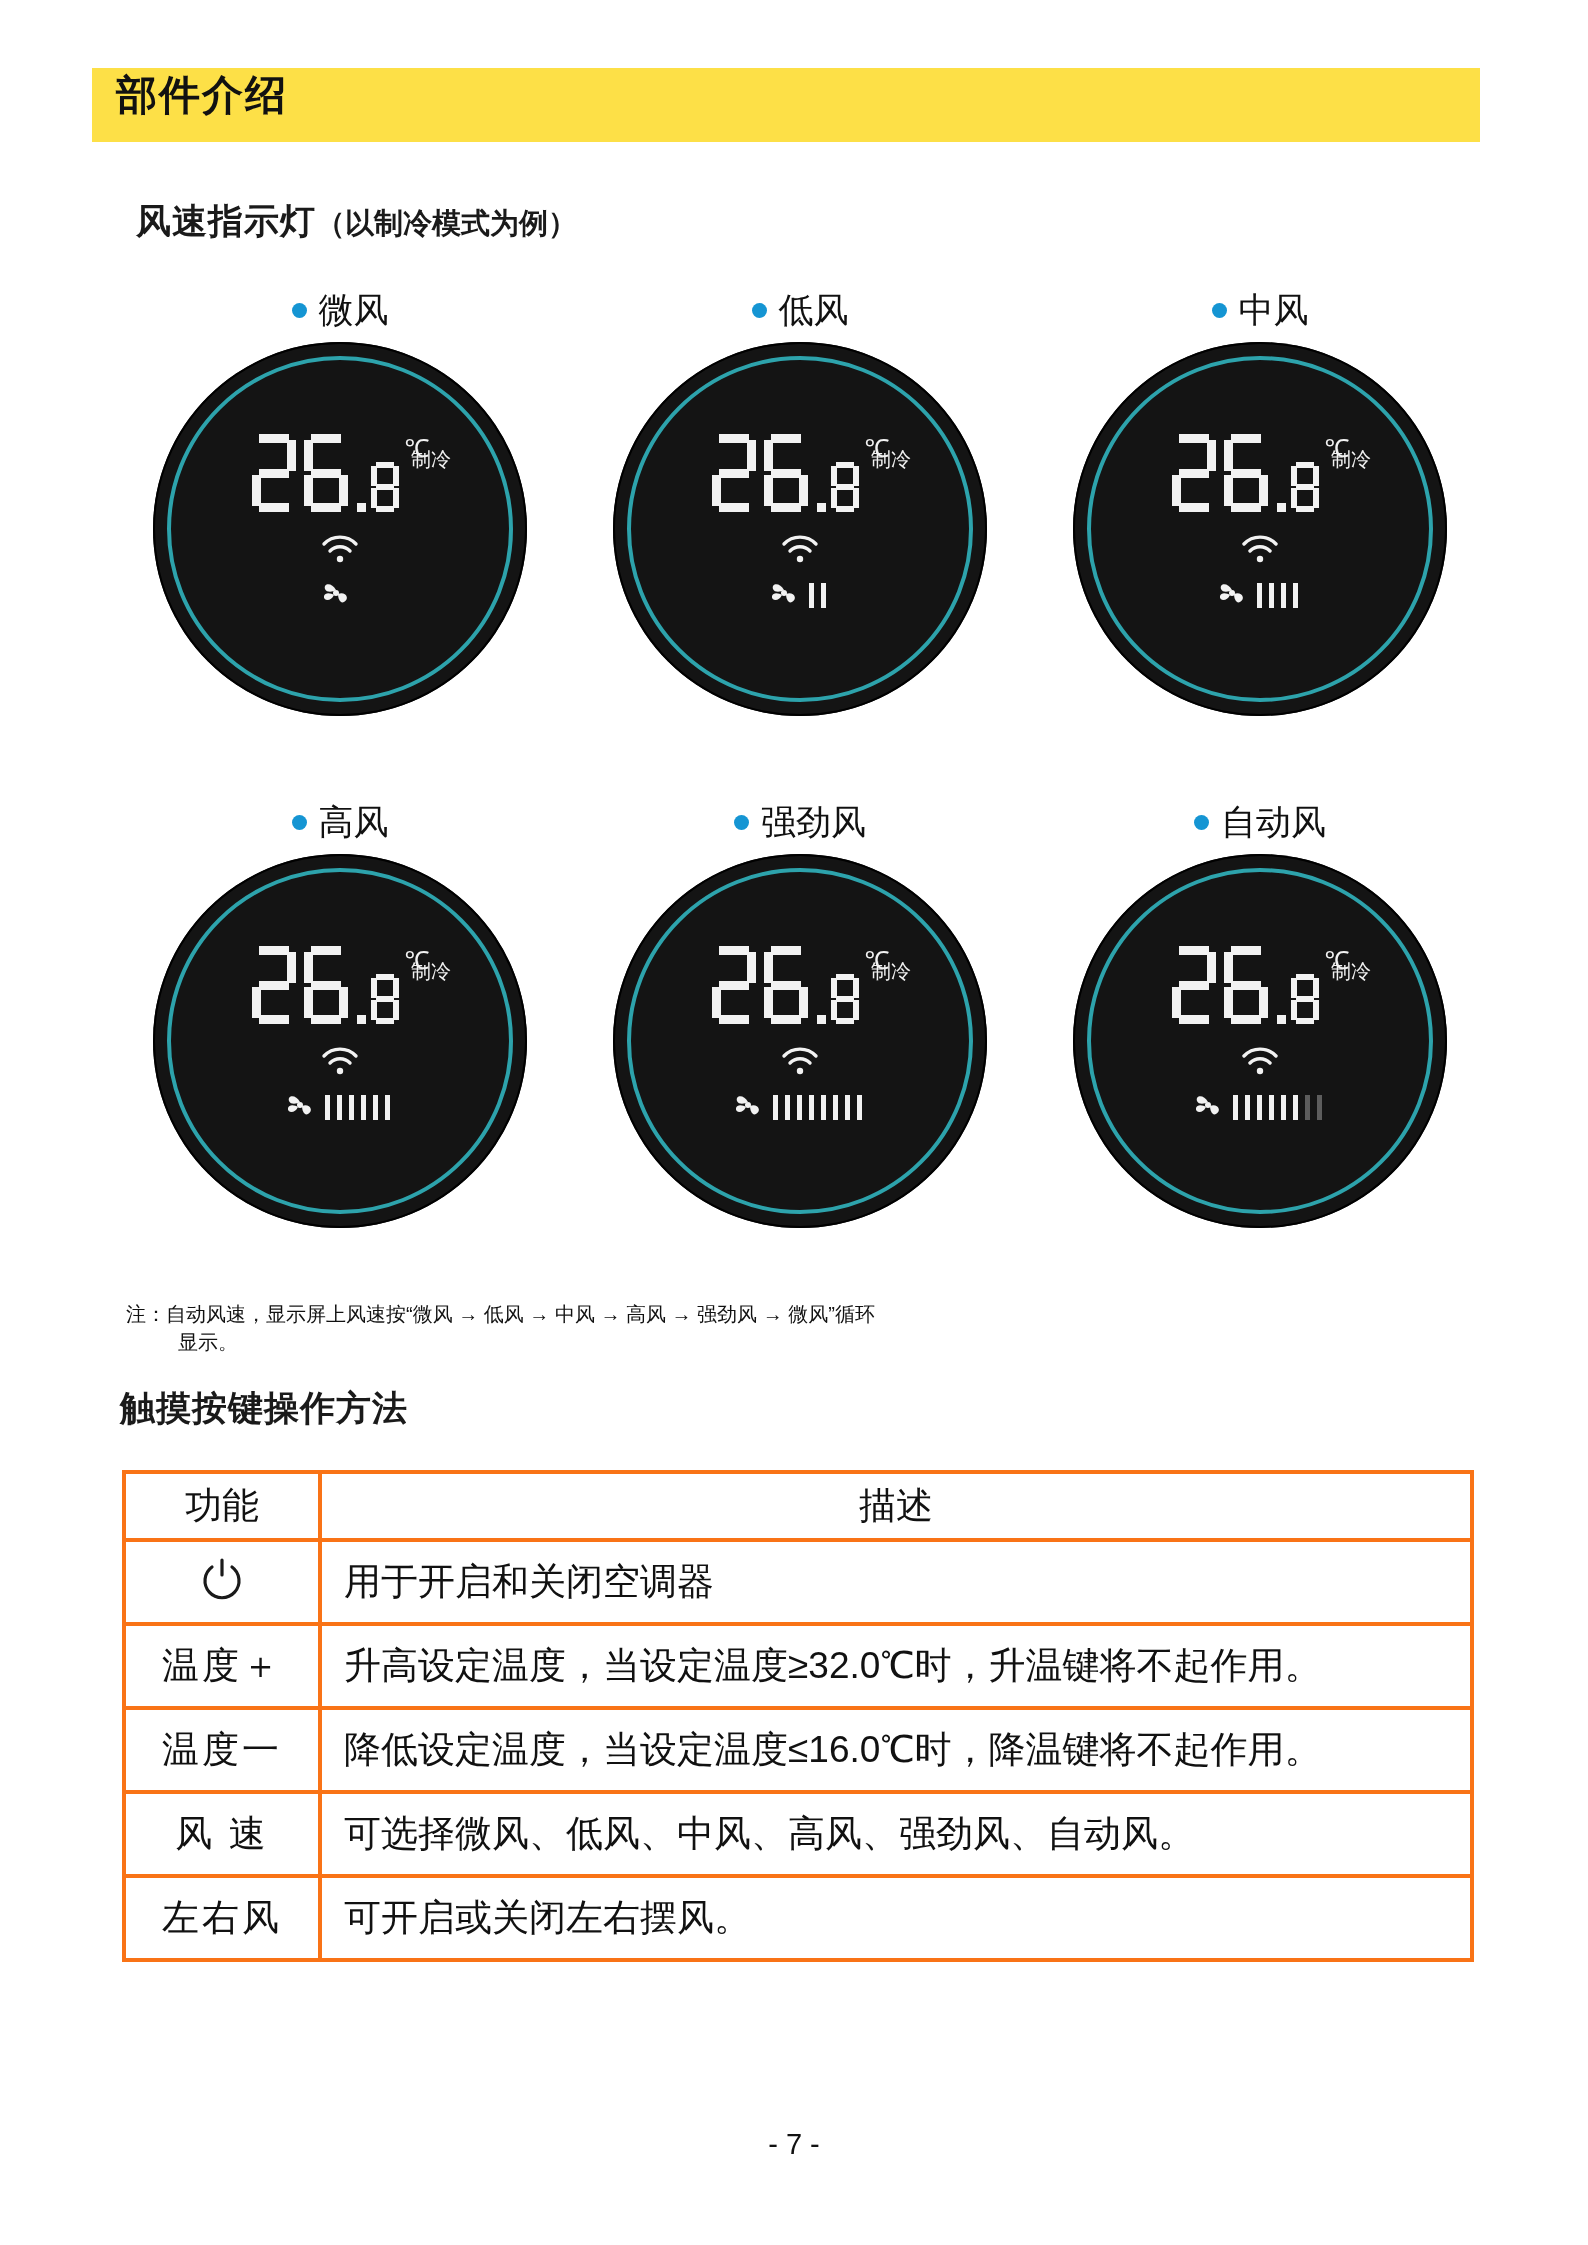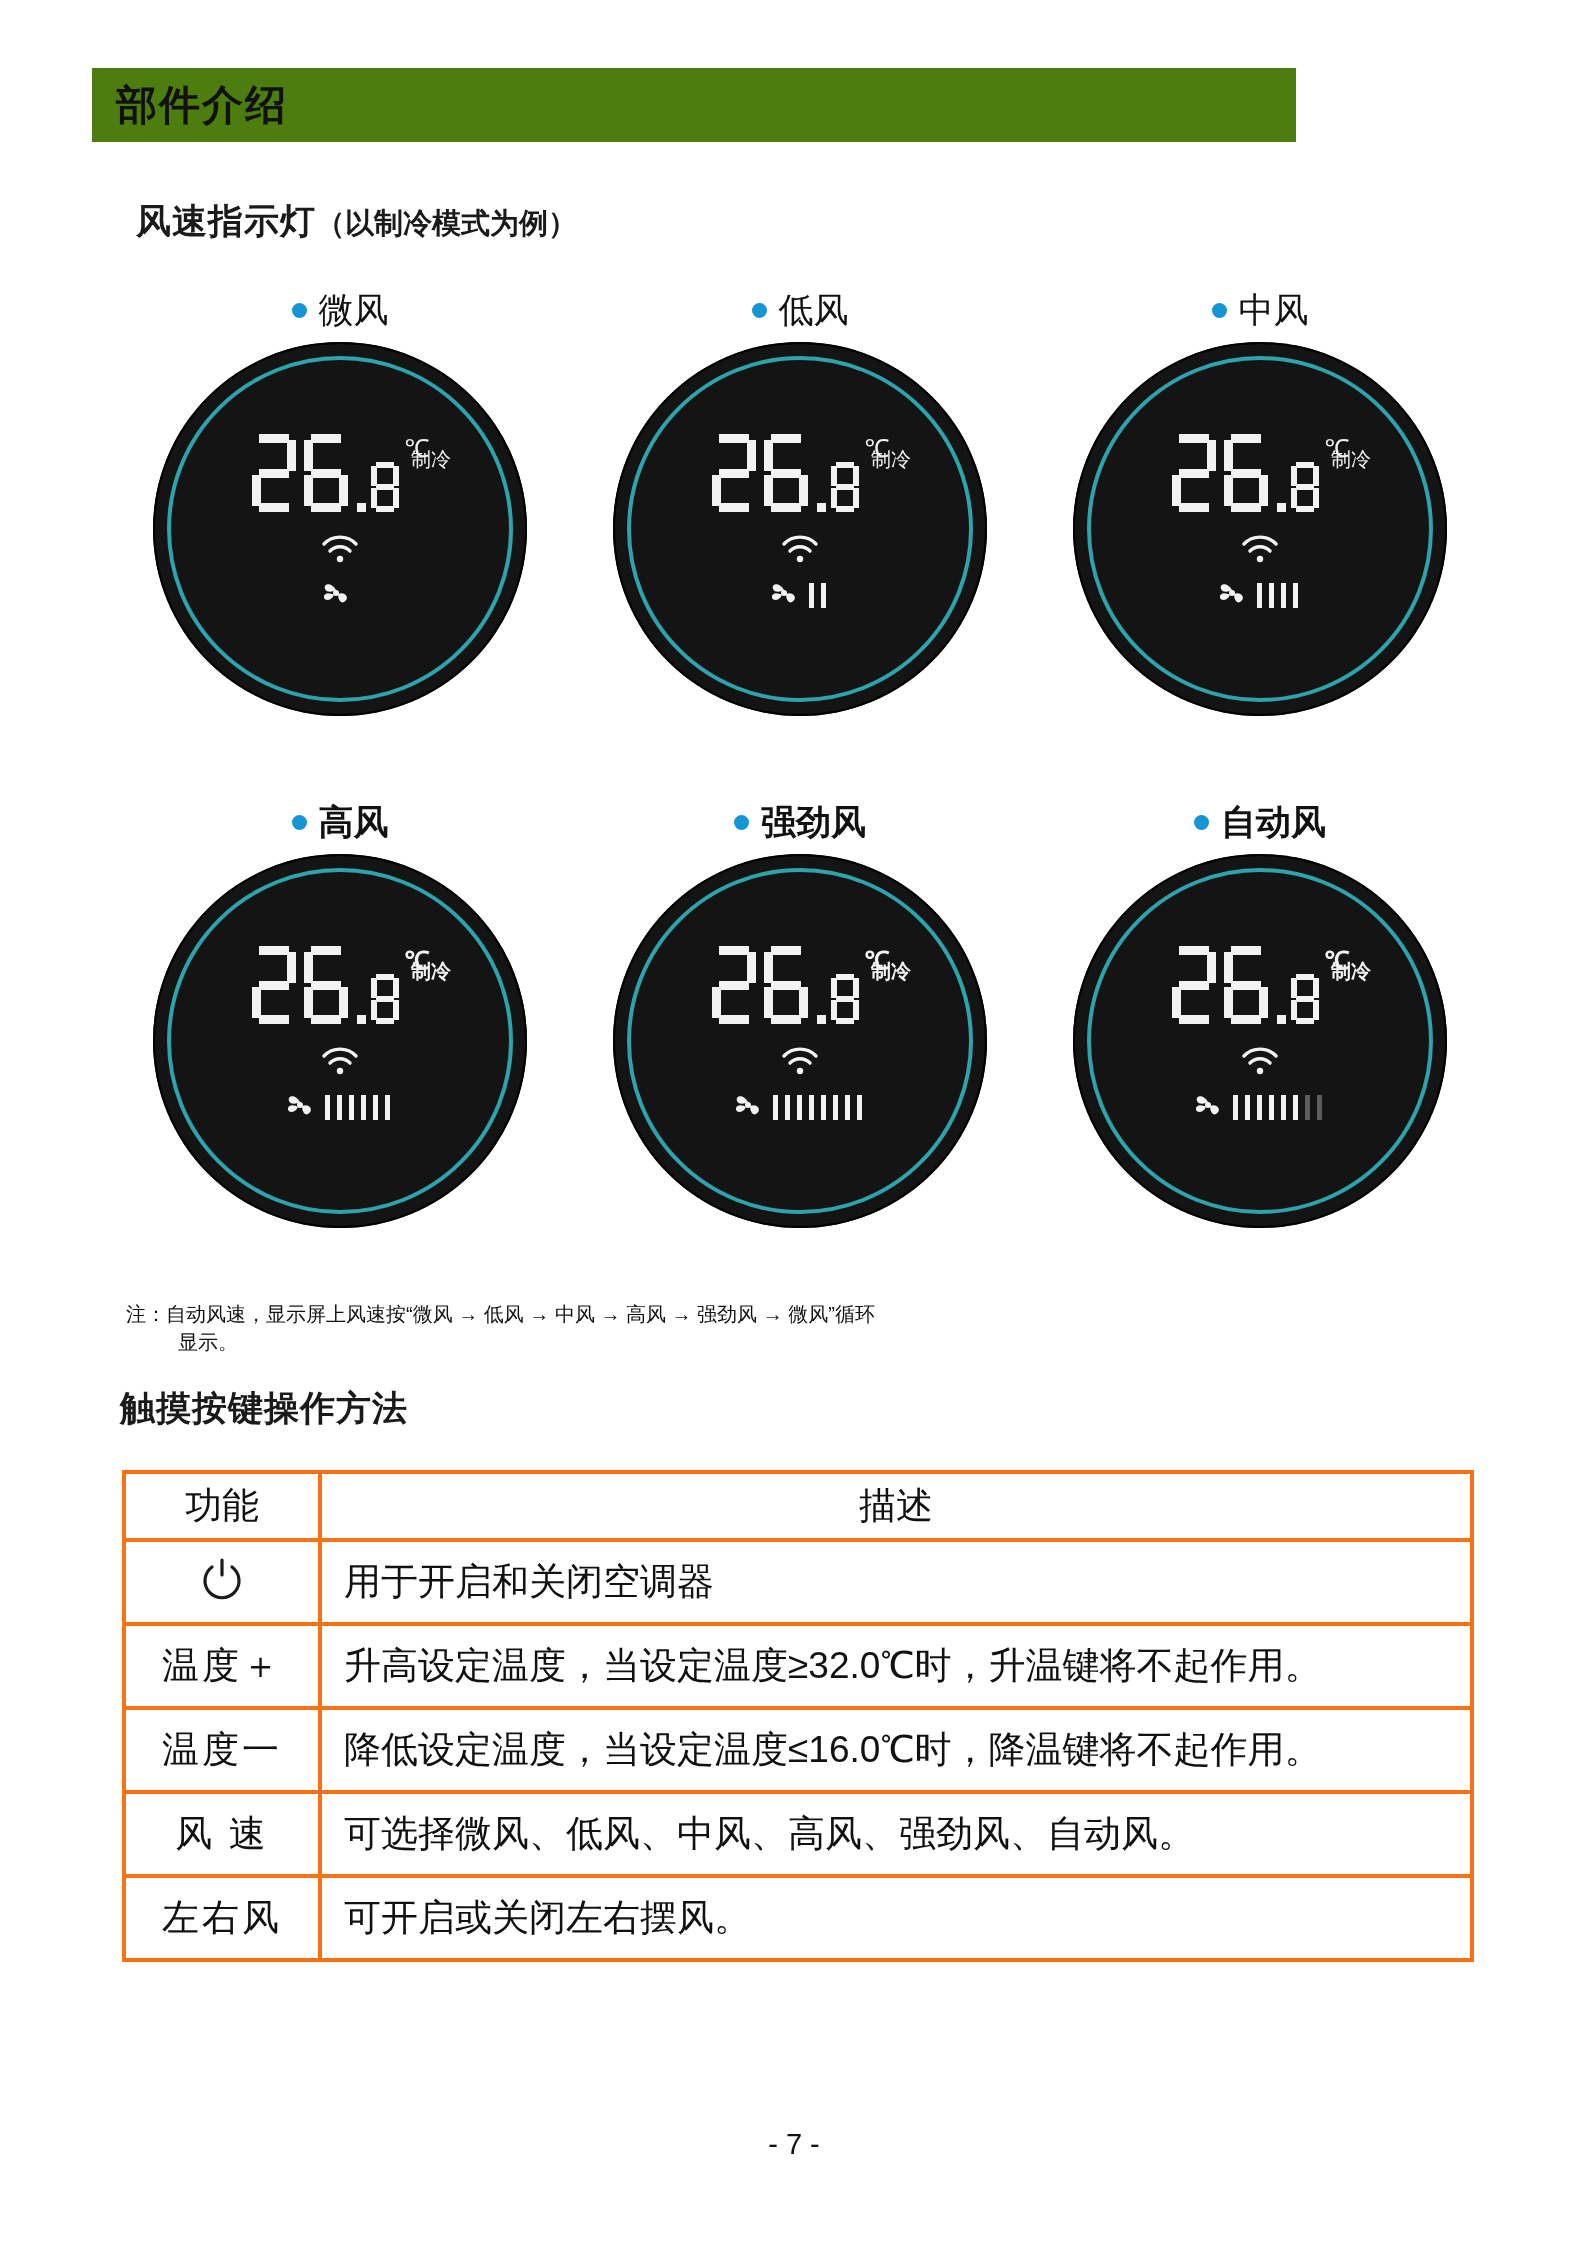--- a/index.html
+++ b/index.html
@@ -20,25 +20,24 @@
     left: 0; top: 0;
     width: 1588px;
     height: 2245px;
   }
 
   
   .header-band {
     position: absolute;
     left: 92px;
     top: 68px;
-    width: 1204px;
+    width: 1388px;
     height: 74px;
-    background: #4d7c0f;
-    display: flex;
-    align-items: center;
+    background: #fde047;
+    display: flex;
   }
   .header-band .title {
     font-size: 41px;
     font-weight: bold;
     letter-spacing: 2px;
     margin-left: 24px;
     color: #111;
   }
 
   
@@ -66,21 +65,20 @@
     left: 110px;
     top: 290px;
     width: 1380px;
   }
   .dial-row {
     display: flex;
     width: 1380px;
   }
   .dial-row.second {
     margin-top: 86px;
-    font-weight: bold;
   }
   .dial-cell {
     width: 460px;
     display: flex;
     flex-direction: column;
     align-items: center;
   }
   .dial-label {
     display: flex;
     align-items: center;

